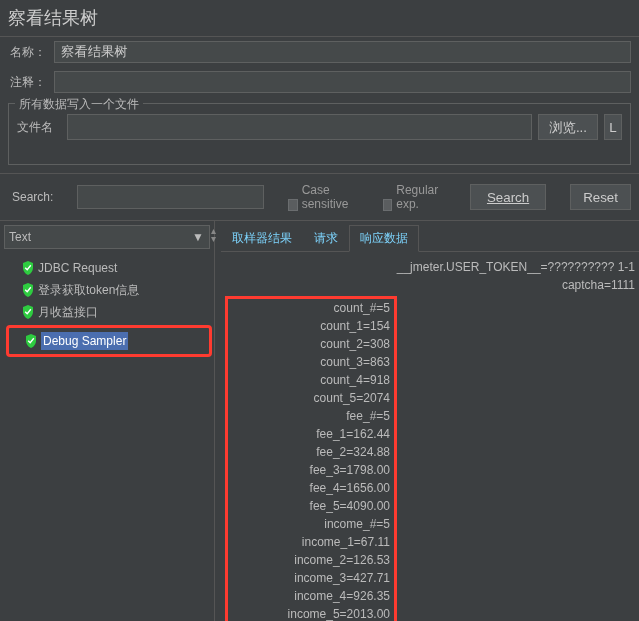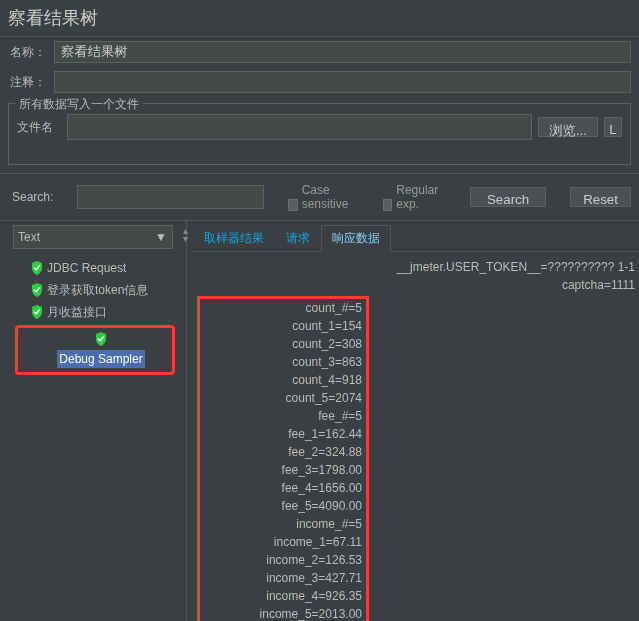--- a/index.html
+++ b/index.html
@@ -64,21 +64,21 @@
     flex: 1;
     color: #ccc;
     padding: 2px 4px;
   }
   .btn {
     background: #4c5052;
     border: 1px solid #5e6060;
     color: #cccccc;
     padding: 4px 10px;
     cursor: pointer;
-    height: 20px;
+    height: 26px;
   }
   .search-row {
     display: flex;
     align-items: center;
     gap: 24px;
     padding: 9px 8px;
     border-top: 1px solid #555;
     border-bottom: 1px solid #555;
     margin-top: 8px;
   }
@@ -101,23 +101,23 @@
     width: 12px;
     height: 12px;
     background: #5a5d5f;
     border: 1px solid #6a6d6f;
   }
   .main-split {
     display: flex;
     height: 400px;
   }
   .left-pane {
-    width: 187px;
+    width: 215px;
     border-right: 1px solid #555;
-    padding: 4px 13px;
+    padding: 4px 4px;
   }
   .combo {
     display: flex;
     align-items: center;
     background: #45494a;
     border: 1px solid #5e6060;
     height: 24px;
     padding: 0 4px;
     margin-bottom: 8px;
     justify-content: space-between;
@@ -164,21 +164,21 @@
     font-size: 10px;
     line-height: 8px;
   }
   .tabs {
     display: flex;
     border-bottom: 1px solid #555;
     margin-top: 4px;
   }
   .tab {
     padding: 4px 10px;
-    color: #0ea5e9;
+    color: #7dd3fc;
     cursor: pointer;
     border: 1px solid transparent;
     border-bottom: none;
   }
   .tab.active {
     color: #7dd3fc;
     border: 1px solid #555;
     border-bottom: 1px solid #3c3f41;
     margin-bottom: -1px;
     background: #3c3f41;
@@ -228,21 +228,21 @@
   <div class="search-lbl">Search:</div>
   <input class="search-inp" style="">
   <div class="chk">
     <div class="chkbox"></div>
     <span>Case sensitive</span>
   </div>
   <div class="chk">
     <div class="chkbox"></div>
     <span>Regular exp.</span>
   </div>
-  <button class="btn" style="padding:4px 16px;">Search</button>
+  <button class="btn" style="padding:4px 16px;text-decoration:underline;">Search</button>
   <button class="btn" style="padding:4px 12px;">Reset</button>
 </div>
 
 <div class="main-split">
   <div class="left-pane">
     <div class="combo">
       <span>Text</span>
       <span class="combo-arrow">▼</span>
     </div>
     <div id="tree">
@@ -267,21 +267,21 @@
         <div class="tree-item">
           <span class="shield">
             <svg width="12" height="14" viewBox="0 0 12 14">
               <path d="M6 0 L11 2 L11 7 C11 10 8.5 13 6 14 C3.5 13 1 10 1 7 L1 2 Z" fill="#2ecc40"></path>
               <path d="M3.2 6.8 L5.2 8.8 L8.8 4.2" stroke="#fff" stroke-width="1.4" fill="none"></path>
             </svg>
           </span>
           <span class="tree-label">月收益接口</span>
         </div>
         <div class="red-box-tree">
-          <div class="tree-item selected" style="padding-left: 0px; flex-direction: column;">
+          <div class="tree-item selected" style="padding-left: 0px;">
             <span class="shield">
               <svg width="12" height="14" viewBox="0 0 12 14">
                 <path d="M6 0 L11 2 L11 7 C11 10 8.5 13 6 14 C3.5 13 1 10 1 7 L1 2 Z" fill="#2ecc40"></path>
                 <path d="M3.2 6.8 L5.2 8.8 L8.8 4.2" stroke="#fff" stroke-width="1.4" fill="none"></path>
               </svg>
             </span>
             <span class="tree-label">Debug Sampler</span>
           </div>
         </div>
       </div>

